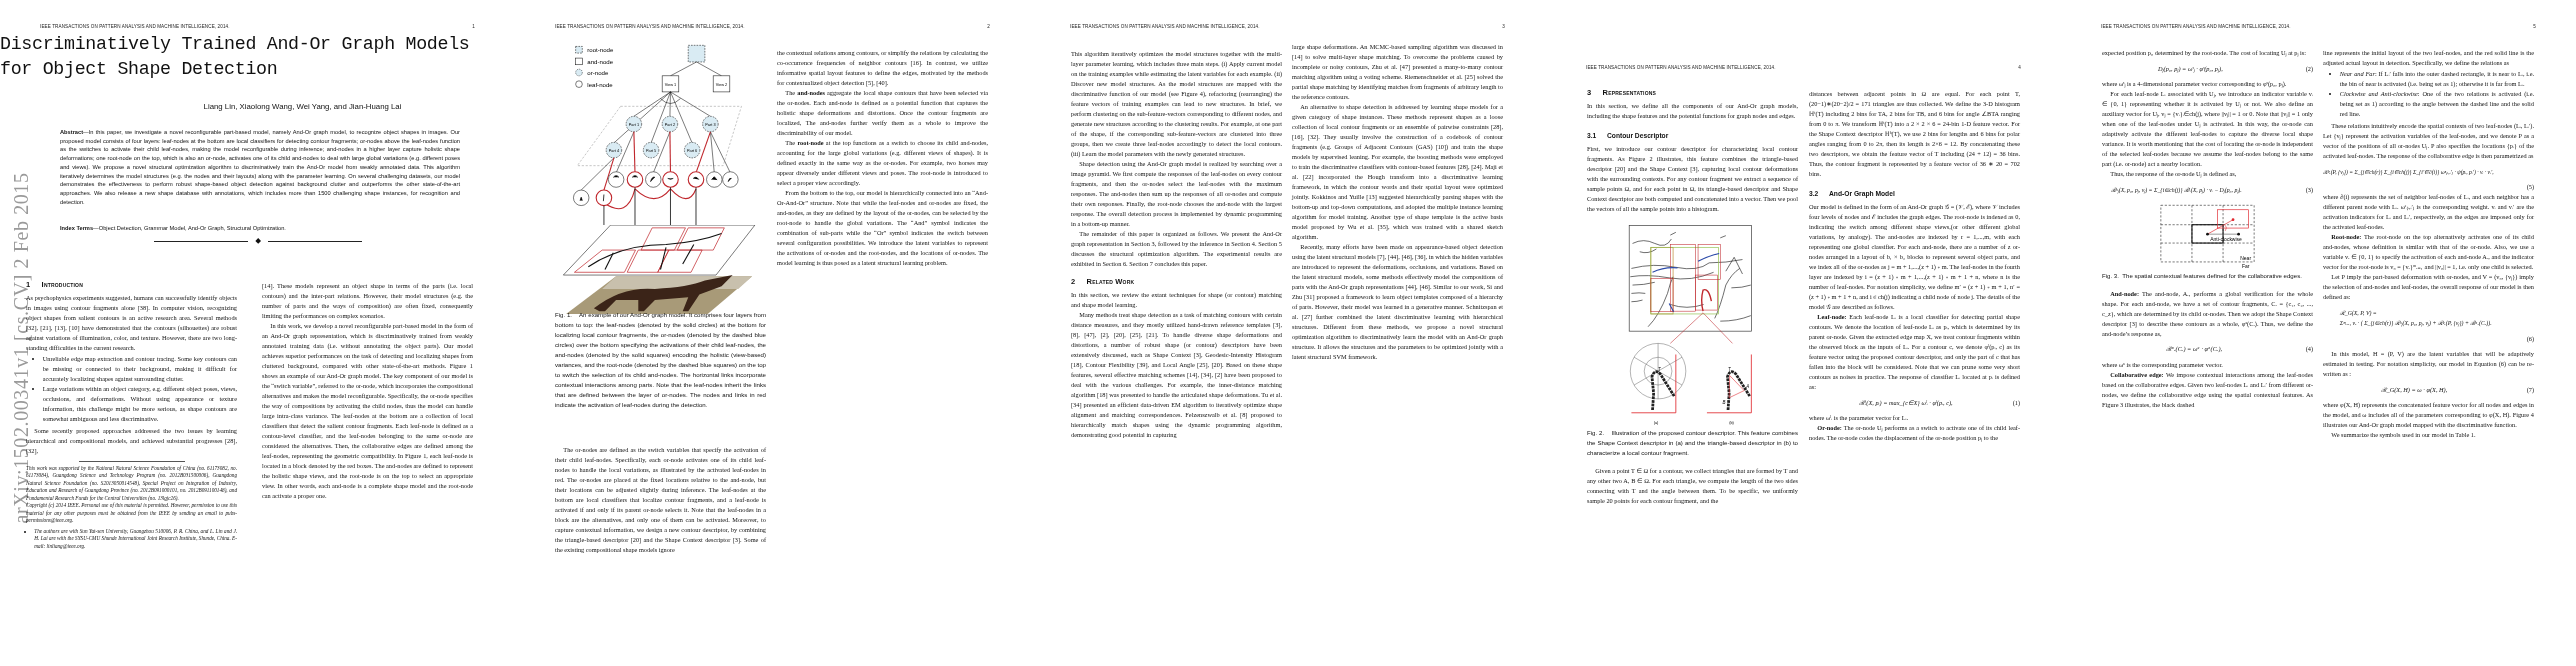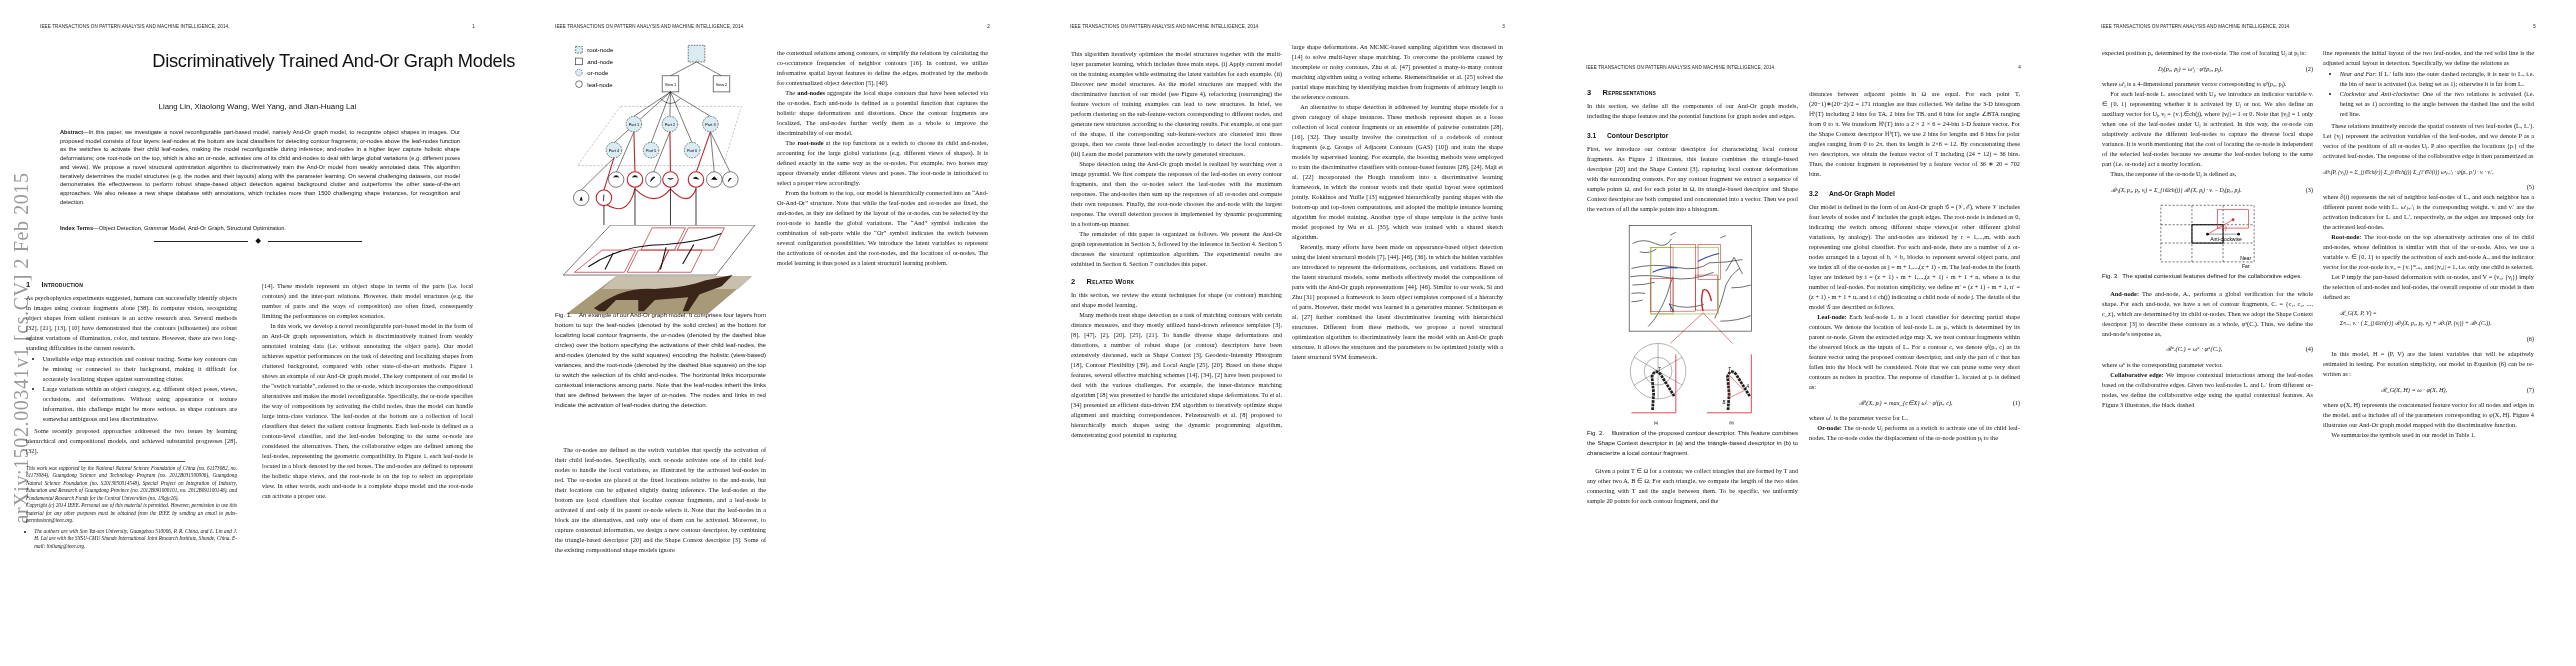--- a/index.html
+++ b/index.html
@@ -17,22 +17,22 @@
   .sc { font-variant:small-caps; }
   ul.bul { margin:1.1px 0 2.2px 0; padding-left:16.7px; }
   ul.bul li { margin:0; }
   .caption { font-family:"Liberation Sans", sans-serif; font-size:6.1px; line-height:10px; text-align:justify; }
   .eq { display:flex; justify-content:space-between; align-items:center; margin:5.6px 0; font-style:italic; }
   .eq .eqn { font-style:normal; }
   .foot { font-size:5.2px; line-height:7.5px; font-style:italic; text-align:justify; }
   .footrule { width:106px; height:0.6px; background:#555; margin:4.4px auto 3.3px auto; }
   .arxiv { position:absolute; left:4.4px; top:106px; width:33px; height:484px; }
   .arxiv span { position:absolute; left:50%; top:50%; transform:translate(-50%,-50%) rotate(-90deg); white-space:nowrap; font-family:"Liberation Serif", serif; font-size:20px; color:#9a9a9a; letter-spacing:0.6px; }
-  .title { position:absolute; top:49px; left:0; width:515px; text-align:right; font-family:Liberation Sans, sans-serif; font-size:18.3px; line-height:24.5px; letter-spacing:-0.3px; }
-  .authors { position:absolute; top:102px; left:0; width:515px; text-align:center; font-family:"Liberation Sans", sans-serif; font-size:7.8px; }
+  .title { position:absolute; top:32px; left:0; width:515px; text-align:left; font-family:Liberation Mono, monospace; font-size:18.3px; line-height:24.5px; letter-spacing:-0.3px; }
+  .authors { position:absolute; top:102px; left:0; width:515px; text-align:center; font-family:"Liberation Sans", sans-serif; font-size:7.8px;padding-left:45px; }
   .abstract { position:absolute; top:128px; left:60px; width:400px; font-family:"Liberation Sans", sans-serif; font-size:5.7px; line-height:8.7px; text-align:justify; }
   .abstract b { font-weight:bold; }
   .index { position:absolute; top:225px; left:60px; width:400px; font-family:"Liberation Sans", sans-serif; font-size:5.7px; }
   .divider { position:absolute; top:239px; left:154px; width:211px; height:5.6px; }
   .divider .l { position:absolute; top:2.2px; height:0.6px; width:94px; background:#222; }
   .divider .d { position:absolute; left:102px; top:0; width:4.4px; height:4.4px; background:#111; transform:rotate(45deg); }
   svg text { font-family:"Liberation Sans", sans-serif; }
 </style>
 </head>
 <body>
@@ -41,20 +41,21 @@
   <div class="runhead">
     <span>IEEE TRANSACTIONS ON PATTERN ANALYSIS AND MACHINE INTELLIGENCE, 2014.</span>
     <span class="pn">1</span>
   </div>
   <div class="arxiv">
       <span>arXiv:1502.00341v1  [cs.CV]  2 Feb 2015</span>
     </div>
 
   <div class="title">
     <div>Discriminatively Trained And-Or Graph Models</div>
+    <div>for Object Shape Detection</div>
   </div>
   <div class="authors">Liang Lin, Xiaolong Wang, Wei Yang, and Jian-Huang Lai</div>
 
   <div class="abstract">
     <b>Abstract</b><span>—In this paper, we investigate a novel reconfigurable part-based model, namely And-Or graph model, to recognize object shapes in images. Our proposed model consists of four layers: leaf-nodes at the bottom are local classifiers for detecting contour fragments; or-nodes above the leaf-nodes function as the switches to activate their child leaf-nodes, making the model reconfigurable during inference; and-nodes in a higher layer capture holistic shape deformations; one root-node on the top, which is also an or-node, activates one of its child and-nodes to deal with large global variations (e.g. different poses and views). We propose a novel structural optimization algorithm to discriminatively train the And-Or model from weakly annotated data. This algorithm iteratively determines the model structures (e.g. the nodes and their layouts) along with the parameter learning. On several challenging datasets, our model demonstrates the effectiveness to perform robust shape-based object detection against background clutter and outperforms the other state-of-the-art approaches. We also release a new shape database with annotations, which includes more than 1500 challenging shape instances, for recognition and detection.</span>
   </div>
   <div class="index">
     <b>Index Terms</b><span>—Object Detection, Grammar Model, And-Or Graph, Structural Optimization.</span>
   </div>
   <div class="divider">

